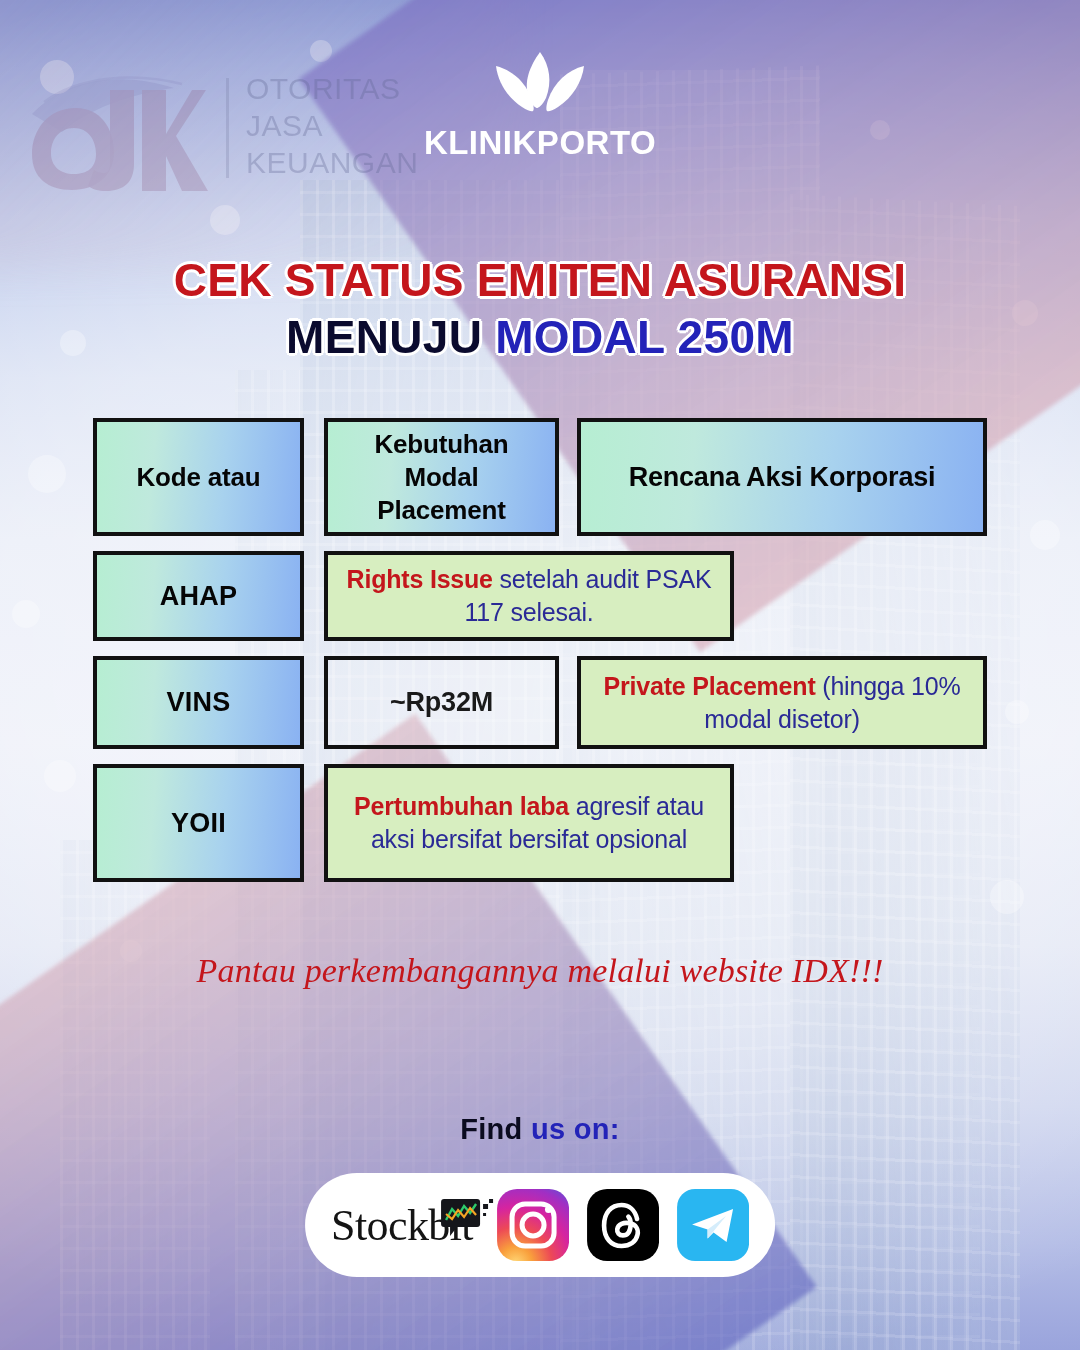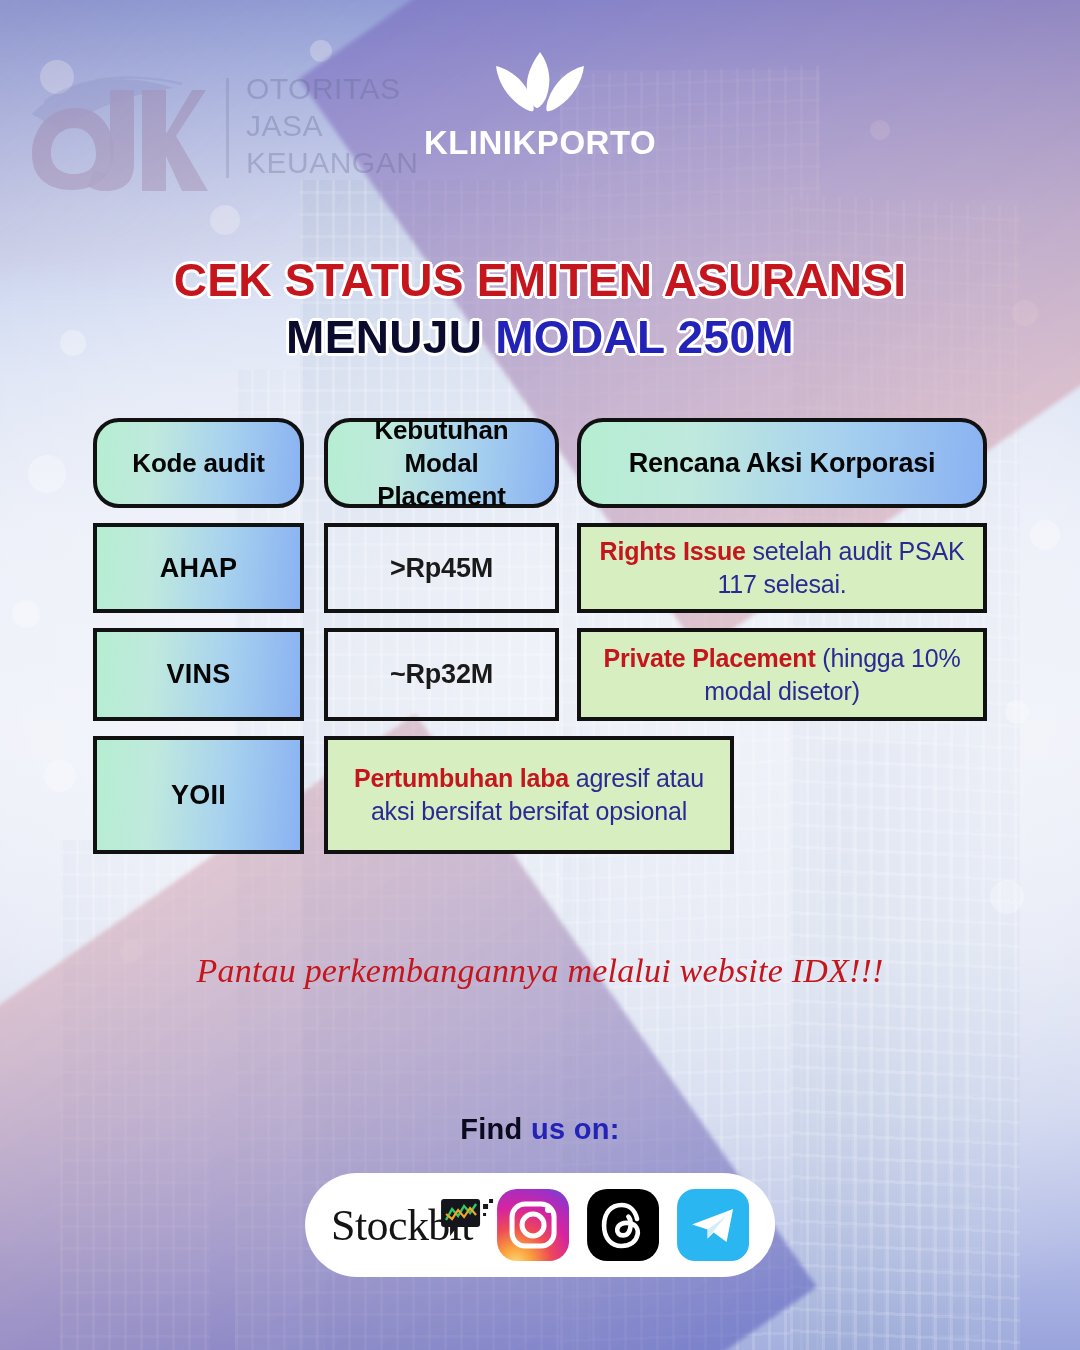--- a/index.html
+++ b/index.html
@@ -215,21 +215,21 @@
   .grad {
     background: linear-gradient(95deg, #b6eed2 0%, #bfe9dd 28%, #a8d2ee 62%, #8ab2f2 100%);
   }
   .green {
     background: #d7eec0;
   }
   .clear {
     background: rgba(255,255,255,.10);
   }
 
-  .hdr-row .cell { height: 90px; border-radius: 26px; }
+  .hdr-row .cell { height: 118px; }
   .hdr-text {
     font-size: 26px;
     font-weight: bold;
     color: #050505;
     line-height: 33px;
     letter-spacing: -.2px;
   }
   .hdr-row .c3 .hdr-text { font-size: 27px; }
 
   .data-row .cell { min-height: 90px; }
@@ -398,36 +398,33 @@
 
   <div class="title-block">
     <div class="title-line1">CEK STATUS EMITEN ASURANSI</div>
     <div class="title-line2"><span class="t2-a">MENUJU </span><span class="t2-b">MODAL 250M</span></div>
   </div>
 
   <div class="table">
 
     <div class="trow hdr-row">
       <div class="cell c1 grad">
-        <span class="hdr-text">Kode audit</span>
+        <span class="hdr-text">Kode atau</span>
       </div>
       <div class="cell c2 grad">
         <span class="hdr-text"><span>Kebutuhan</span><br><span>Modal</span><br><span>Placement</span></span>
       </div>
       <div class="cell c3 grad">
         <span class="hdr-text">Rencana Aksi Korporasi</span>
       </div>
     </div>
 
     <div class="trow data-row r1">
       <div class="cell c1 grad">
         <span class="code-text">AHAP</span>
-      </div>
-      <div class="cell c2 clear">
-        <span class="amt-text">&gt;Rp45M</span>
       </div>
       <div class="cell c3 green">
         <span class="desc-text"><span class="desc-em">Rights Issue</span><span> setelah audit PSAK 117 selesai.</span></span>
       </div>
     </div>
 
     <div class="trow data-row r2">
       <div class="cell c1 grad">
         <span class="code-text">VINS</span>
       </div>

